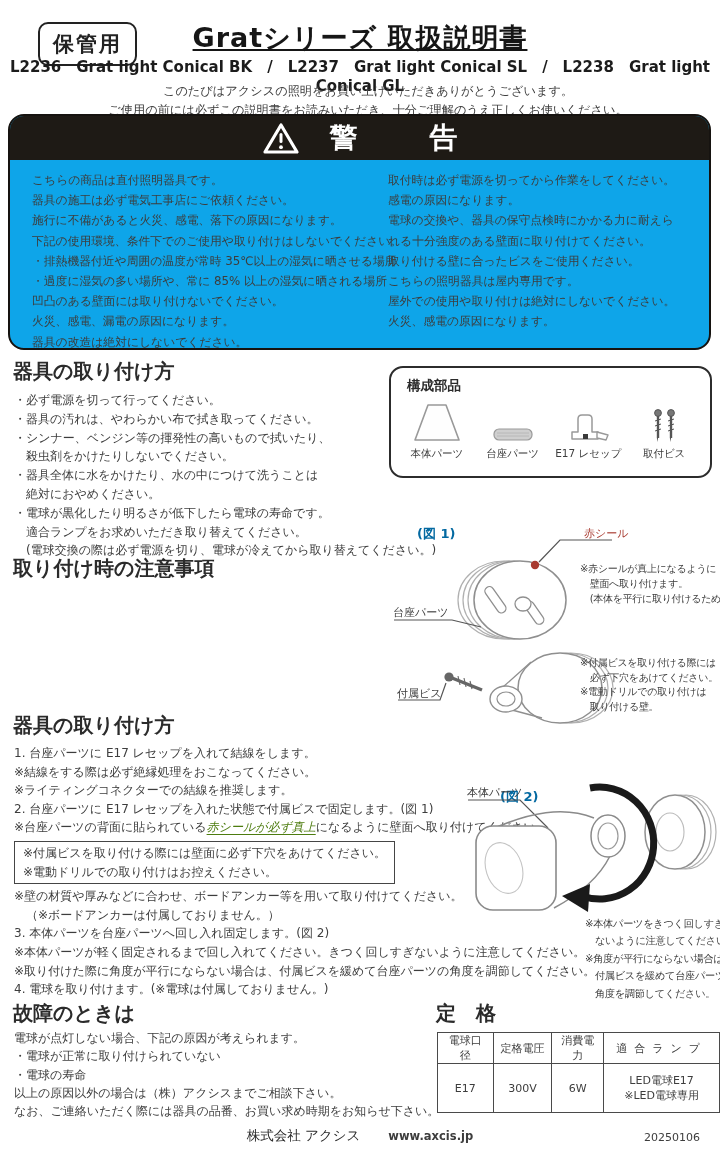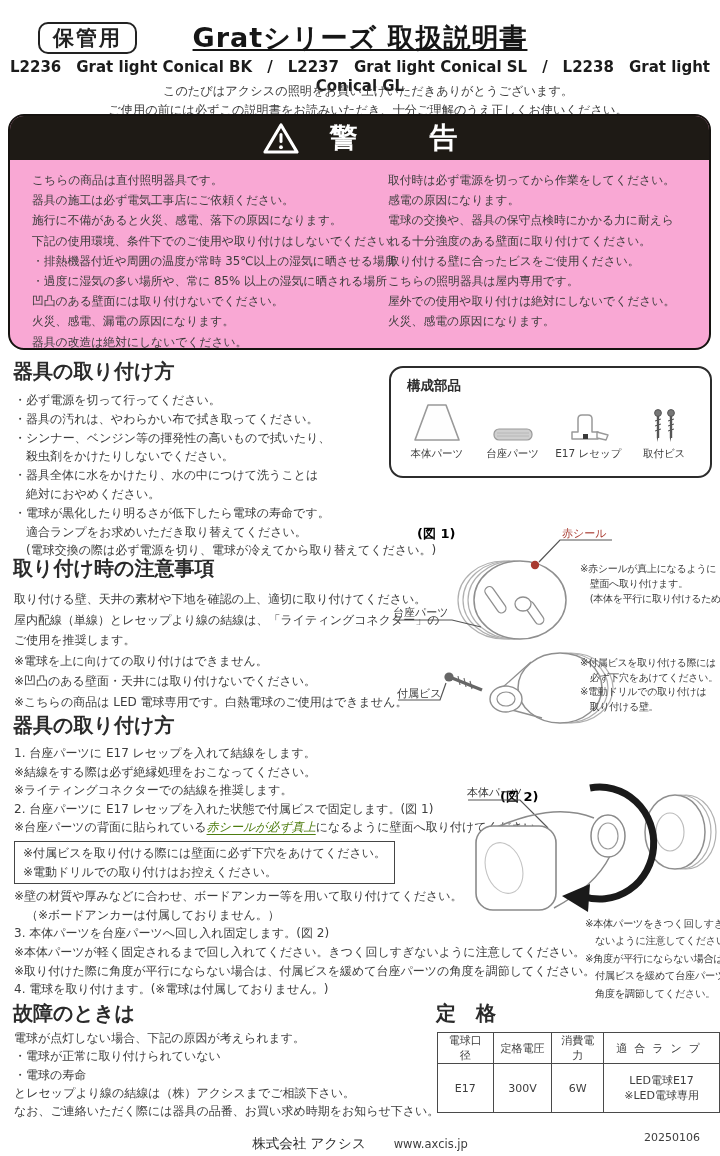--- a/index.html
+++ b/index.html
@@ -1,28 +1,28 @@
 <!DOCTYPE html>
 <html><head>
 <meta charset="utf-8">
 <style>
   html,body{margin:0;padding:0;background:#e8e8e8;}
   .page{position:relative;width:720px;height:1156px;background:#ffffff;overflow:hidden;
         font-family:"DejaVu Sans","Liberation Sans",sans-serif;color:#3d3d3d;}
   .abs{position:absolute;}
   .center{left:0;right:0;text-align:center;}
   
-  .badge{left:38px;top:22px;border:2.5px solid #222;border-radius:10px;padding:0 13px;
+  .badge{left:38px;top:22px;border:2.5px solid #222;border-radius:10px;padding:6px 13px;
          font-size:21px;font-weight:bold;color:#222;letter-spacing:2px;}
   .title{top:20px;font-size:27px;font-weight:bold;color:#161616;letter-spacing:1px;text-decoration:underline;}
   .models{top:58px;font-size:15px;font-weight:bold;color:#1c1c1c;}
   .intro{top:82px;font-size:12.2px;line-height:19px;color:#3d3d3d;padding-left:16px;}
   
   .warnbox{left:8px;top:114px;width:703px;height:236px;border:2.5px solid #161310;
-           border-radius:16px;box-sizing:border-box;overflow:hidden;background:#f9a8d4;text-decoration:underline;}
+           border-radius:16px;box-sizing:border-box;overflow:hidden;background:#0ea5e9;text-decoration:underline;}
   .warnhead{position:absolute;left:0;top:0;right:0;height:44px;background:#1e1a15;
             display:flex;align-items:center;justify-content:center;gap:30px;}
   .warntitle{color:#fff;font-size:28px;font-weight:bold;letter-spacing:22px;margin-right:-22px;}
   .warncol{position:absolute;top:54px;}
   .warncol .ln{font-size:11.8px;line-height:20.2px;}
   
   .ln{white-space:nowrap;color:#3d3d3d;}
   .hd{font-weight:600;color:#2b2b2b;font-size:20px;white-space:nowrap;}
   .care-lines .ln{font-size:12px;line-height:18.8px;}
   .mount-lines .ln{font-size:12px;line-height:20.6px;}
@@ -32,38 +32,38 @@
   .note-box{margin:4px 0 3px 0;padding:2px 8px;border:1.5px solid #454545;width:fit-content;}
   
   .partsbox{left:389px;top:366px;width:323px;height:112px;border:2px solid #2c2c2c;
             border-radius:14px;box-sizing:border-box;}
   .parts-title{position:absolute;left:16px;top:9px;font-size:13.5px;font-weight:600;color:#2b2b2b;}
   .parts-row{position:absolute;left:8px;right:8px;top:32px;display:flex;justify-content:space-around;}
   .part{display:flex;flex-direction:column;align-items:center;width:74px;}
   .part .icon{height:44px;display:flex;align-items:flex-end;justify-content:center;}
   .part .lbl{font-size:10.5px;margin-top:3px;color:#3d3d3d;white-space:nowrap;}
   
-  .figcap{font-size:13px;font-weight:600;color:#000000;}
+  .figcap{font-size:13px;font-weight:600;color:#0369a1;}
   .figlabel{font-size:11px;color:#3d3d3d;white-space:nowrap;}
   .figlabel.red{color:#a83a30;}
   .fig-note .ln{font-size:10px;line-height:15px;letter-spacing:-0.3px;}
   .fig-note2 .ln{font-size:10px;line-height:14.5px;letter-spacing:-0.3px;}
   .fig2-notes .ln{font-size:10.2px;line-height:17.4px;letter-spacing:-0.3px;}
   
   .rating-table{border-collapse:collapse;font-size:11px;color:#3d3d3d;}
   .rating-table th,.rating-table td{border:1.3px solid #4a4a4a;text-align:center;font-weight:normal;}
   .rating-table th{height:23px;padding:0 6px;}
   .rating-table td{height:46px;}
   .rating-table .c1{width:62px;}.rating-table .c2{width:62px;}.rating-table .c3{width:56px;}
   .rating-table .lamp-h{width:126px;letter-spacing:7px;}
   .lamp-cell div{line-height:15px;white-space:nowrap;}
   
-  .footer{left:0;right:0;top:1127px;display:flex;justify-content:center;align-items:baseline;gap:28px;margin-top:8px;}
+  .footer{left:0;right:0;top:1127px;display:flex;justify-content:center;align-items:baseline;gap:28px;}
   .f-co{font-size:13.5px;color:#2b2b2b;}
-  .f-url{font-size:11.5px;color:#3d3d3d;}
+  .f-url{font-size:11.5px;color:#3d3d3d;font-weight:bold;}
   .f-date{right:20px;top:1131px;font-size:11px;color:#3d3d3d;}
 </style>
 </head>
 <body>
 
 <div class="page">
 
   <div class="abs badge">保管用</div>
   <div class="abs center title">Gratシリーズ 取扱説明書</div>
   <div class="abs center models">L2236　Grat light Conical BK　/　L2237　Grat light Conical SL　/　L2238　Grat light Conical GL</div>
@@ -170,21 +170,21 @@
             <path d="M11 30 L11 34 L9.8 30 Z" fill="#555"></path>
               <path d="M24 30 L24 34 L22.8 30 Z" fill="#555"></path>
           </svg>
         </div>
         <div class="lbl">取付ビス</div>
       </div>
     </div>
   </div>
 
   <div class="abs figcap" style="left:417px;top:525px;">(図 1)</div>
-  <div class="abs figlabel red" style="left:562px;top:526px;">赤シール</div>
+  <div class="abs figlabel red" style="left:584px;top:526px;">赤シール</div>
   <div class="abs figlabel" style="left:393px;top:605px;">台座パーツ</div>
   <div class="abs figlabel" style="left:397px;top:686px;">付属ビス</div>
 
   <svg class="abs" style="left:390px;top:538px;" width="330" height="204" viewBox="0 0 330 204">
 
     <polyline points="222,2 170,2 149,24" fill="none" stroke="#555" stroke-width="1.2"></polyline>
 
     <g>
       <ellipse cx="114" cy="62" rx="46" ry="39" fill="#fff" stroke="#b0b0b0" stroke-width="1.2"></ellipse>
       <ellipse cx="119" cy="62" rx="46" ry="39" fill="#fff" stroke="#b0b0b0" stroke-width="1.2"></ellipse>
@@ -223,28 +223,20 @@
       <div class="ln">　(本体を平行に取り付けるため)</div>
     </div>
   <div class="abs fig-note2" style="left:580px;top:656px;">
       <div class="ln">※付属ビスを取り付ける際には</div>
       <div class="ln">　必ず下穴をあけてください。</div>
       <div class="ln">※電動ドリルでの取り付けは</div>
       <div class="ln">　取り付ける壁。</div>
     </div>
 
   <div class="abs hd" style="left:13px;top:555px;">取り付け時の注意事項</div>
-  <div class="abs mount-lines" style="left:14px;top:589px;">
-      <div class="ln">取り付ける壁、天井の素材や下地を確認の上、適切に取り付けてください。</div>
-      <div class="ln">屋内配線（単線）とレセップより線の結線は、「ライティングコネクター」の</div>
-      <div class="ln">ご使用を推奨します。</div>
-      <div class="ln">※電球を上に向けての取り付けはできません。</div>
-      <div class="ln">※凹凸のある壁面・天井には取り付けないでください。</div>
-      <div class="ln">※こちらの商品は LED 電球専用です。白熱電球のご使用はできません。</div>
-    </div>
 
   <div class="abs hd" style="left:13px;top:712px;">器具の取り付け方</div>
   <div class="abs install-lines" style="left:14px;top:744px;">
     <div>
         <div class="ln">1. 台座パーツに E17 レセップを入れて結線をします。</div>
         <div class="ln">※結線をする際は必ず絶縁処理をおこなってください。</div>
         <div class="ln">※ライティングコネクターでの結線を推奨します。</div>
         <div class="ln">2. 台座パーツに E17 レセップを入れた状態で付属ビスで固定します。(図 1)</div>
       </div>
     <div class="ln"><span>※台座パーツの背面に貼られている</span><span class="red-ul">赤シールが必ず真上</span><span>になるように壁面へ取り付けてください。</span></div>
@@ -293,21 +285,21 @@
       <div class="ln">※角度が平行にならない場合は、</div>
       <div class="ln">　付属ビスを緩めて台座パーツの</div>
       <div class="ln">　角度を調節してください。</div>
     </div>
 
   <div class="abs hd" style="left:13px;top:1000px;">故障のときは</div>
   <div class="abs trouble-lines" style="left:14px;top:1029px;">
       <div class="ln">電球が点灯しない場合、下記の原因が考えられます。</div>
       <div class="ln">・電球が正常に取り付けられていない</div>
       <div class="ln">・電球の寿命</div>
-      <div class="ln">とレセップより線の結線は（株）アクシスまでご相談下さい。</div>
+      <div class="ln">以上の原因以外の場合は（株）アクシスまでご相談下さい。</div>
       <div class="ln">なお、ご連絡いただく際には器具の品番、お買い求め時期をお知らせ下さい。</div>
     </div>
 
   <div class="abs hd" style="left:436px;top:1000px;">定　格</div>
   <table class="abs rating-table" style="left:437px;top:1032px;border-radius:22px;">
     <tbody>
         <tr>
       <th class="c1">電球口径</th>
       <th class="c2">定格電圧</th>
       <th class="c3">消費電力</th>

